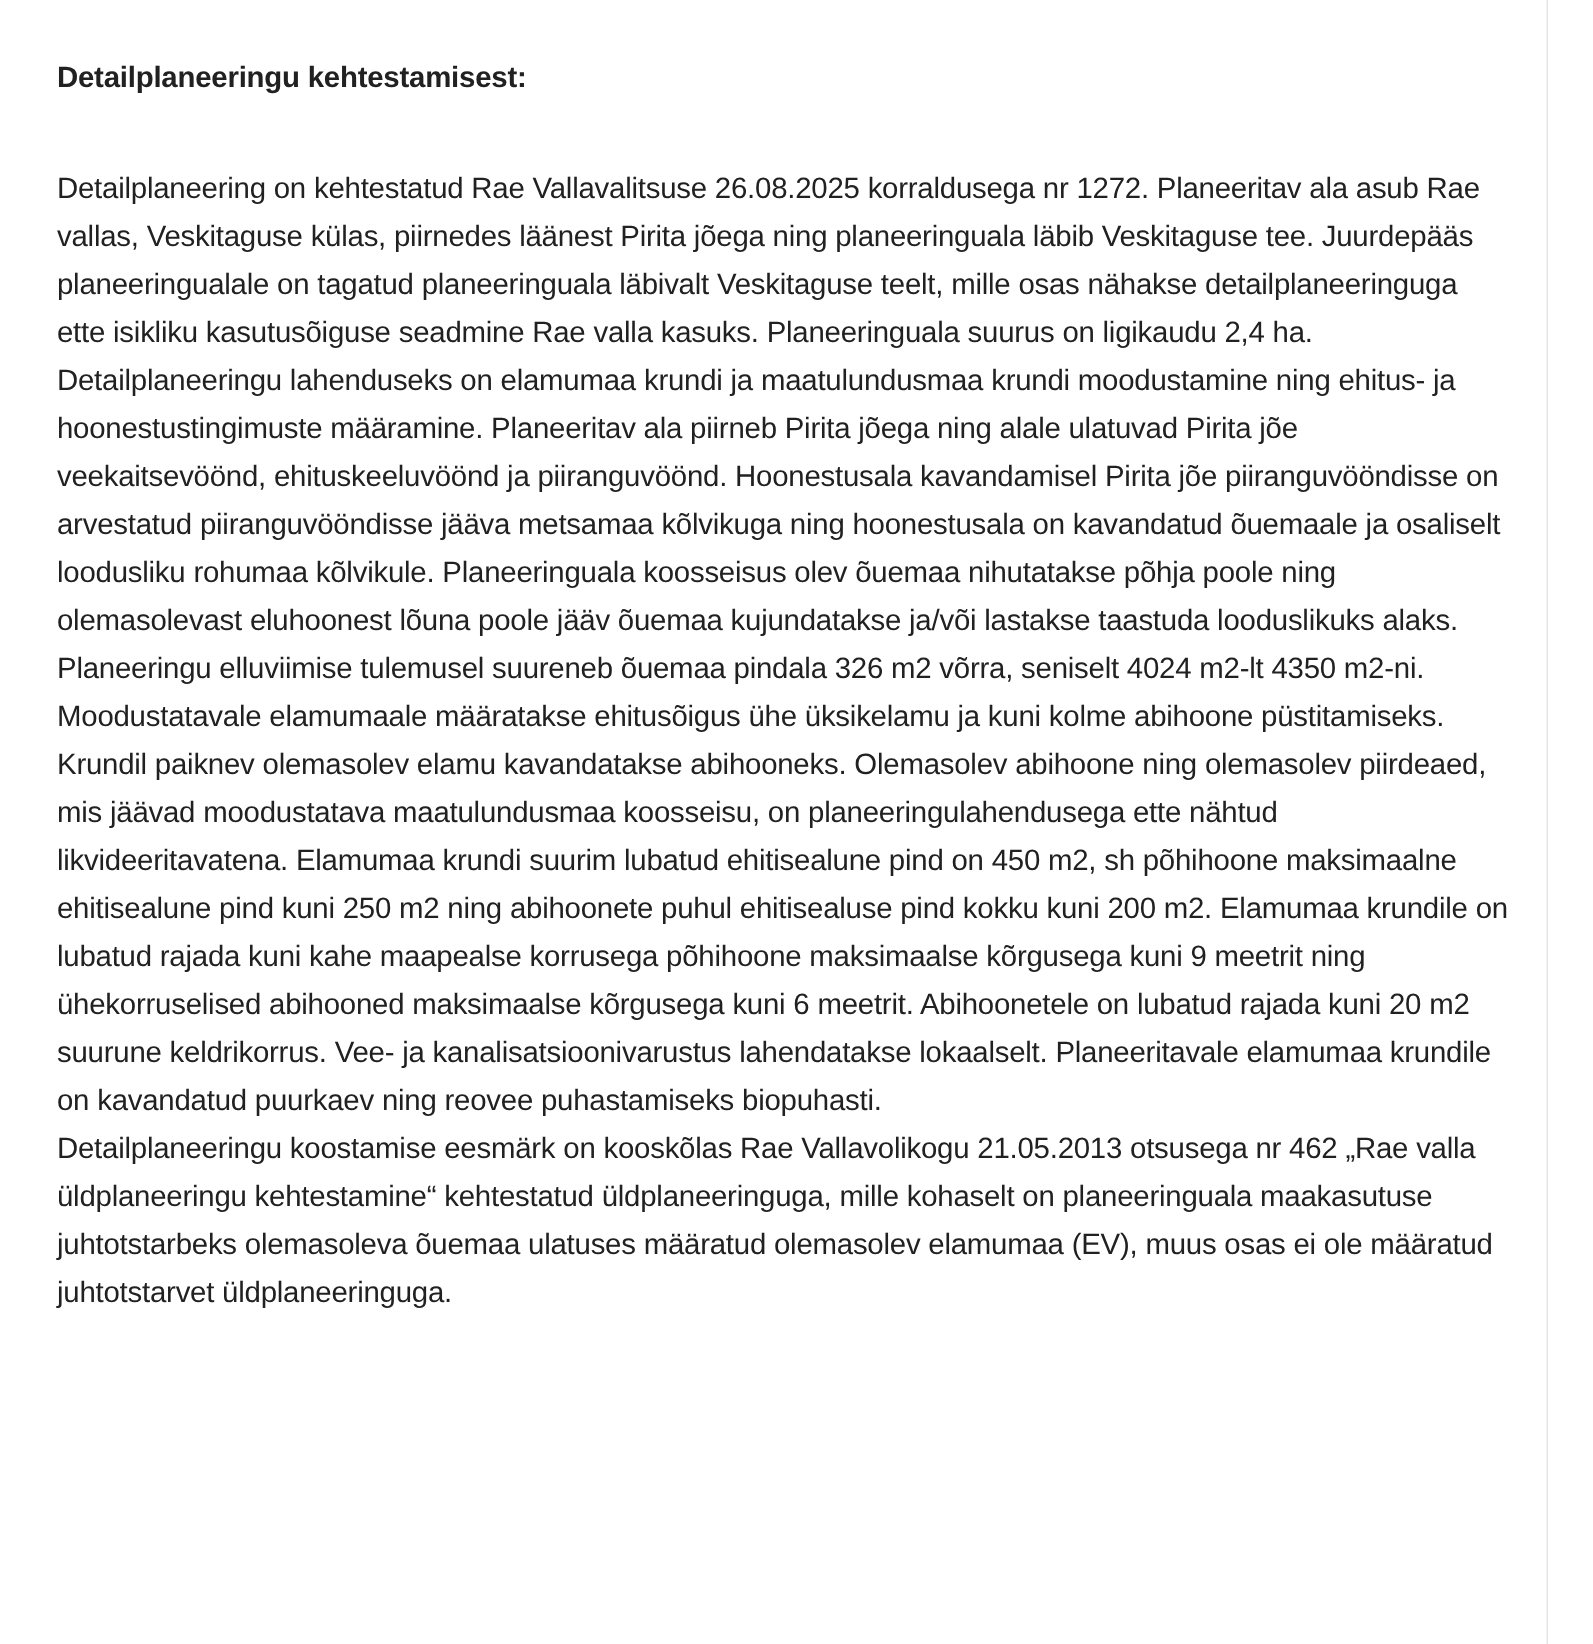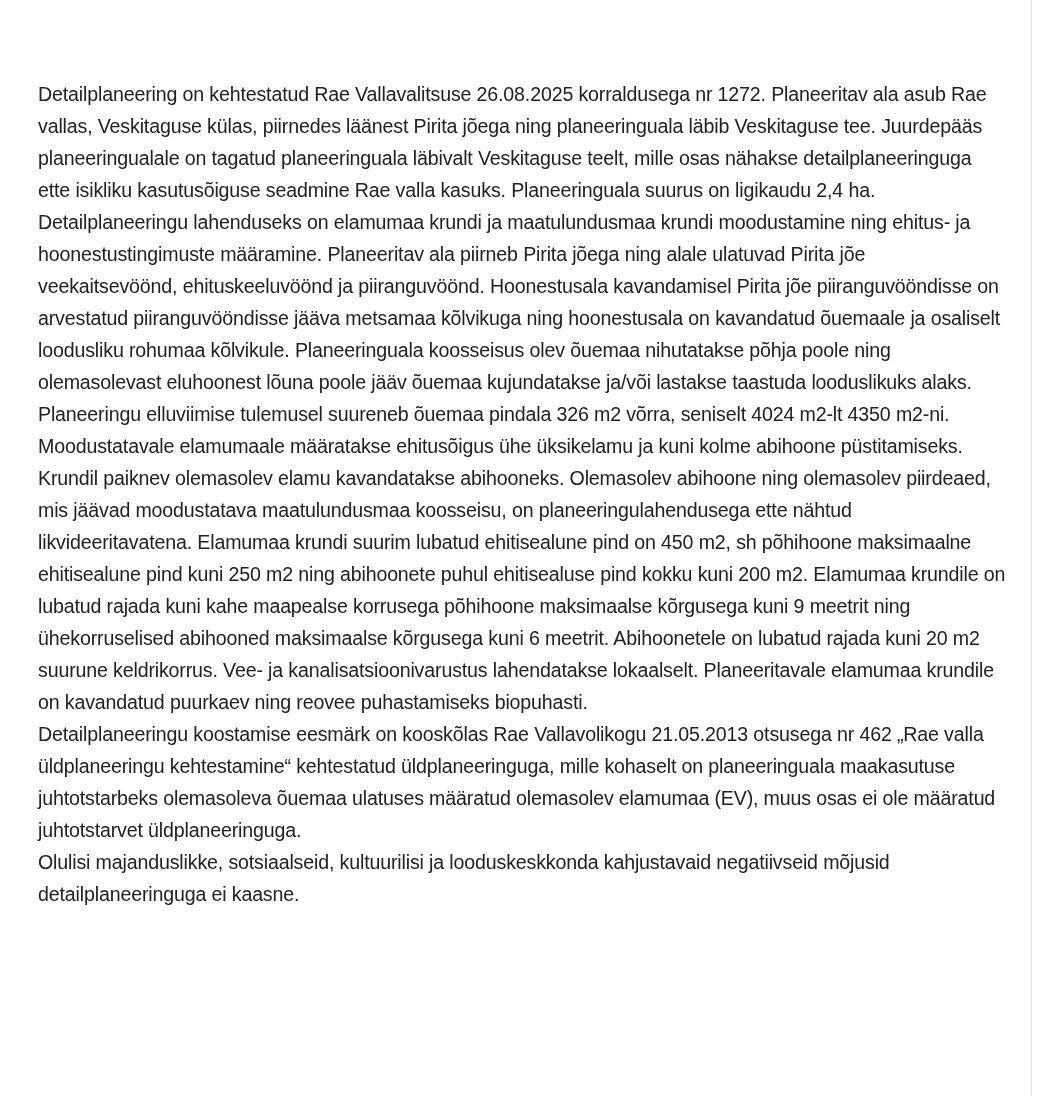--- a/index.html
+++ b/index.html
@@ -47,18 +47,18 @@
   .para {
     margin: 0;
   }
 </style>
 </head>
 <body>
 
 <div class="divider"></div>
 
 <div class="content">
+  <p class="heading">Detailplaneeringu kehtestamisest:</p>
   <div class="spacer"></div>
   <p class="para">Detailplaneering on kehtestatud Rae Vallavalitsuse 26.08.2025 korraldusega nr 1272. Planeeritav ala asub Rae vallas, Veskitaguse külas, piirnedes läänest Pirita jõega ning planeeringuala läbib Veskitaguse tee.  Juurdepääs planeeringualale on tagatud planeeringuala läbivalt Veskitaguse teelt, mille osas nähakse detailplaneeringuga ette isikliku kasutusõiguse seadmine Rae valla kasuks. Planeeringuala suurus on ligikaudu 2,4 ha.</p>
   <p class="para">Detailplaneeringu lahenduseks on elamumaa krundi ja maatulundusmaa krundi moodustamine ning ehitus- ja hoonestustingimuste määramine. Planeeritav ala piirneb Pirita jõega ning alale ulatuvad Pirita jõe veekaitsevöönd, ehituskeeluvöönd ja piiranguvöönd. Hoonestusala kavandamisel Pirita jõe piiranguvööndisse on arvestatud piiranguvööndisse jääva metsamaa kõlvikuga ning hoonestusala on kavandatud õuemaale ja osaliselt loodusliku rohumaa kõlvikule. Planeeringuala koosseisus olev õuemaa nihutatakse põhja poole ning olemasolevast eluhoonest lõuna poole jääv õuemaa kujundatakse ja/või lastakse taastuda looduslikuks alaks. Planeeringu elluviimise tulemusel suureneb õuemaa pindala 326 m2 võrra, seniselt 4024 m2-lt 4350 m2-ni. Moodustatavale elamumaale määratakse ehitusõigus ühe üksikelamu ja kuni kolme abihoone püstitamiseks. Krundil paiknev olemasolev elamu kavandatakse abihooneks. Olemasolev abihoone ning olemasolev piirdeaed, mis jäävad moodustatava maatulundusmaa koosseisu, on planeeringulahendusega ette nähtud likvideeritavatena. Elamumaa krundi suurim lubatud ehitisealune pind on 450 m2, sh põhihoone maksimaalne ehitisealune pind kuni 250 m2 ning abihoonete puhul ehitisealuse pind kokku kuni 200 m2. Elamumaa krundile on lubatud rajada kuni kahe maapealse korrusega põhihoone maksimaalse kõrgusega kuni 9 meetrit ning ühekorruselised abihooned maksimaalse kõrgusega kuni 6 meetrit. Abihoonetele on lubatud rajada kuni 20 m2 suurune keldrikorrus. Vee- ja kanalisatsioonivarustus lahendatakse lokaalselt. Planeeritavale elamumaa krundile on kavandatud puurkaev ning reovee puhastamiseks biopuhasti.</p>
   <p class="para">Detailplaneeringu koostamise eesmärk on kooskõlas Rae Vallavolikogu 21.05.2013 otsusega nr 462 „Rae valla üldplaneeringu kehtestamine“ kehtestatud üldplaneeringuga, mille kohaselt on planeeringuala maakasutuse juhtotstarbeks olemasoleva õuemaa ulatuses määratud olemasolev elamumaa (EV), muus osas ei ole määratud juhtotstarvet üldplaneeringuga.</p>
-  <p class="para">Olulisi majanduslikke, sotsiaalseid, kultuurilisi ja looduskeskkonda kahjustavaid negatiivseid mõjusid detailplaneeringuga ei kaasne.</p>
 </div>
 
 </body></html>

